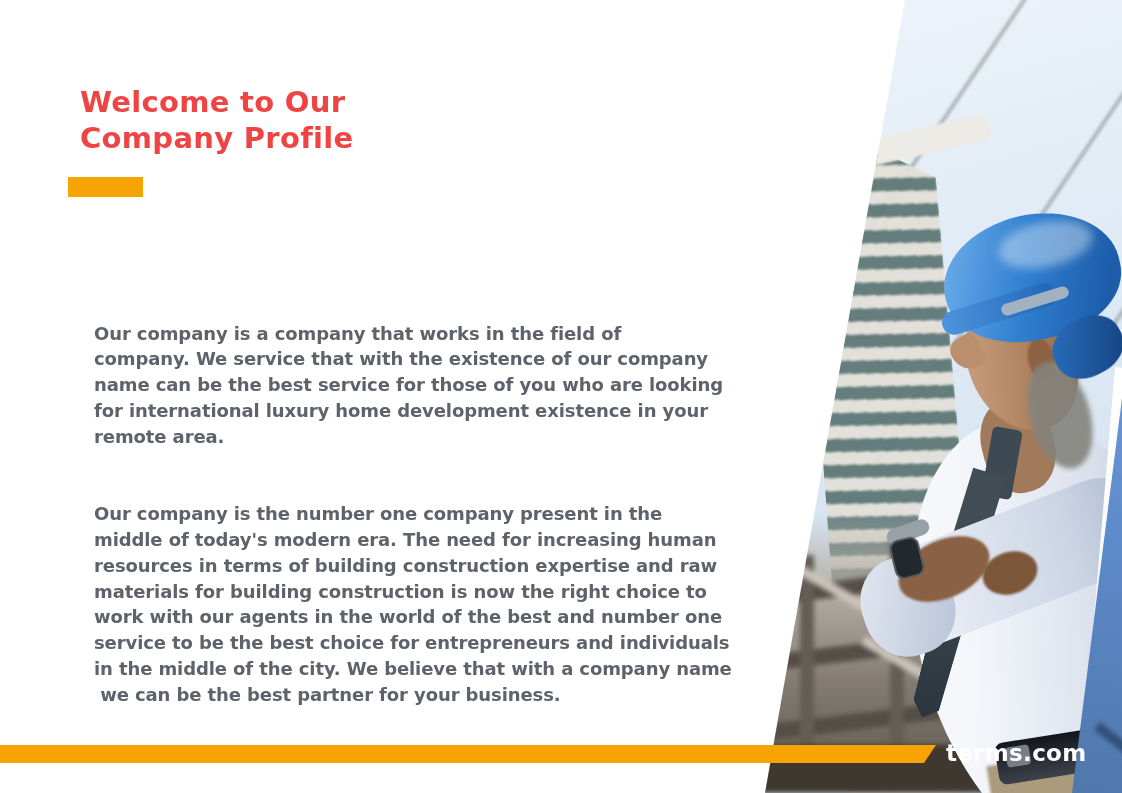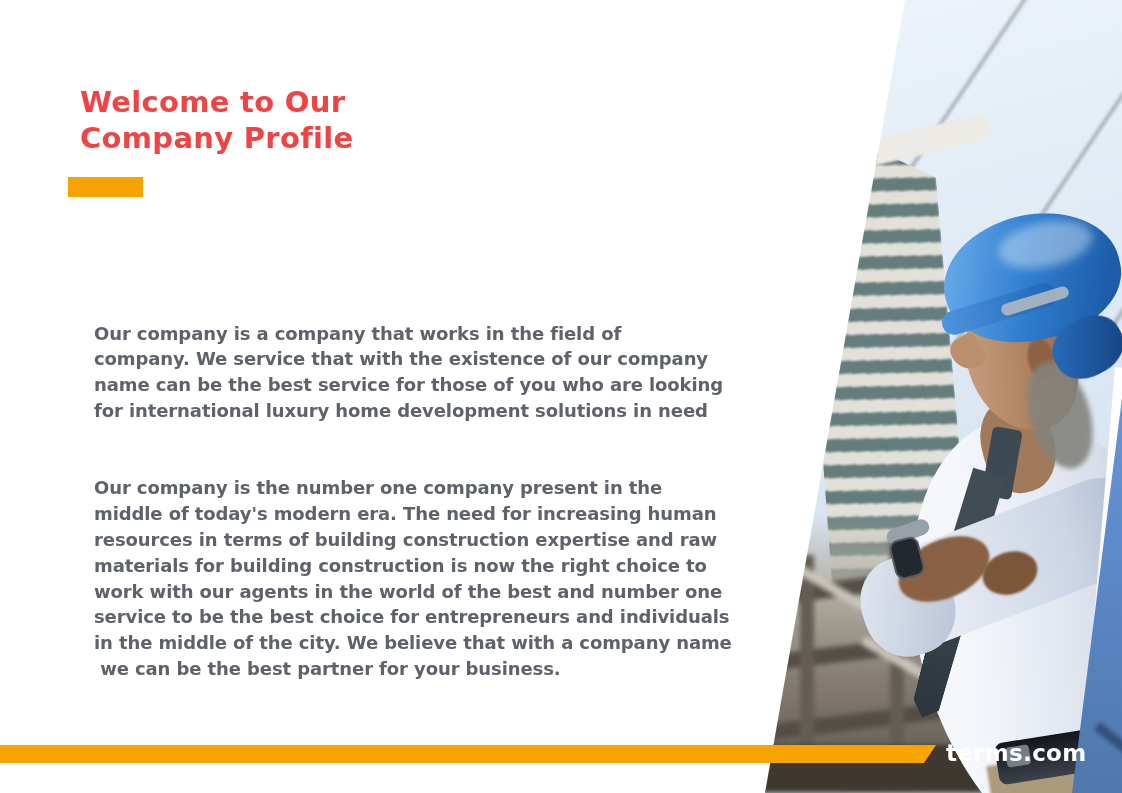--- a/index.html
+++ b/index.html
@@ -96,21 +96,21 @@
 <div class="slide">
 
   <div class="title">
       <div>Welcome to Our</div>
       <div>Company Profile</div>
     </div>
 
   <div class="accent-bar"></div>
 
   <div class="bodytext">
-    <div><div>Our company is a company that works in the field of</div><div>company. We service that with the existence of our company</div><div>name can be the best service for those of you who are looking</div><div>for international luxury home development solutions in need</div></div>
+    <div><div>Our company is a company that works in the field of</div><div>company. We service that with the existence of our company</div><div>name can be the best service for those of you who are looking</div><div>for international luxury home development existence in your</div><div>remote area.</div></div>
     <div><div>Our company is the number one company present in the</div><div>middle of today's modern era. The need for increasing human</div><div>resources in terms of building construction expertise and raw</div><div>materials for building construction is now the right choice to</div><div>work with our agents in the world of the best and number one</div><div>service to be the best choice for entrepreneurs and individuals</div><div>in the middle of the city. We believe that with a company name</div><div> we can be the best partner for your business.</div></div>
   </div>
 
   <div class="photo" role="img" aria-label="Engineer in blue hard hat looking up beside high-rise building">
     <div class="sky"></div>
     <div class="cable c1"></div>
     <div class="cable c2"></div>
     <div class="cable c3"></div>
     <div class="cable c4"></div>
     <div class="cable c5"></div>

